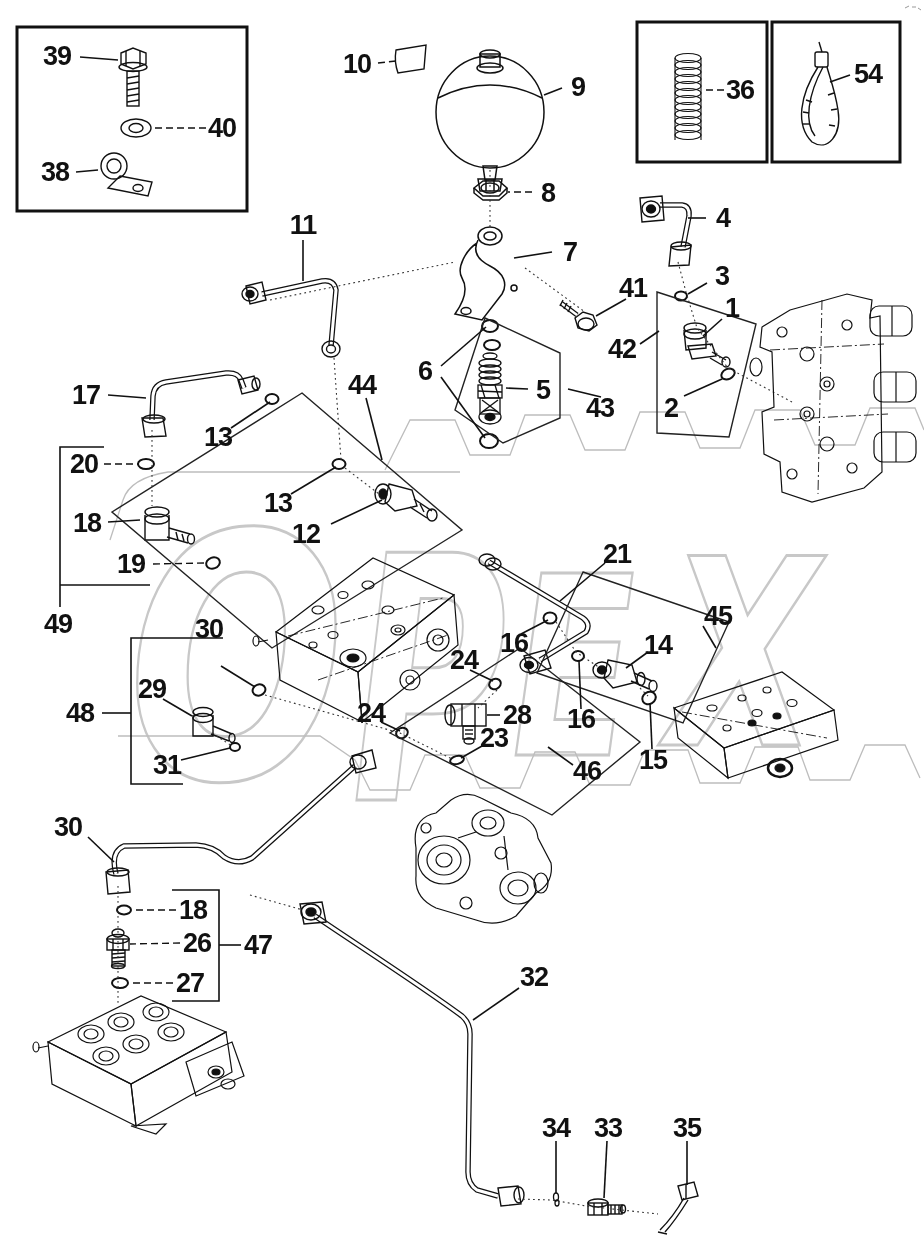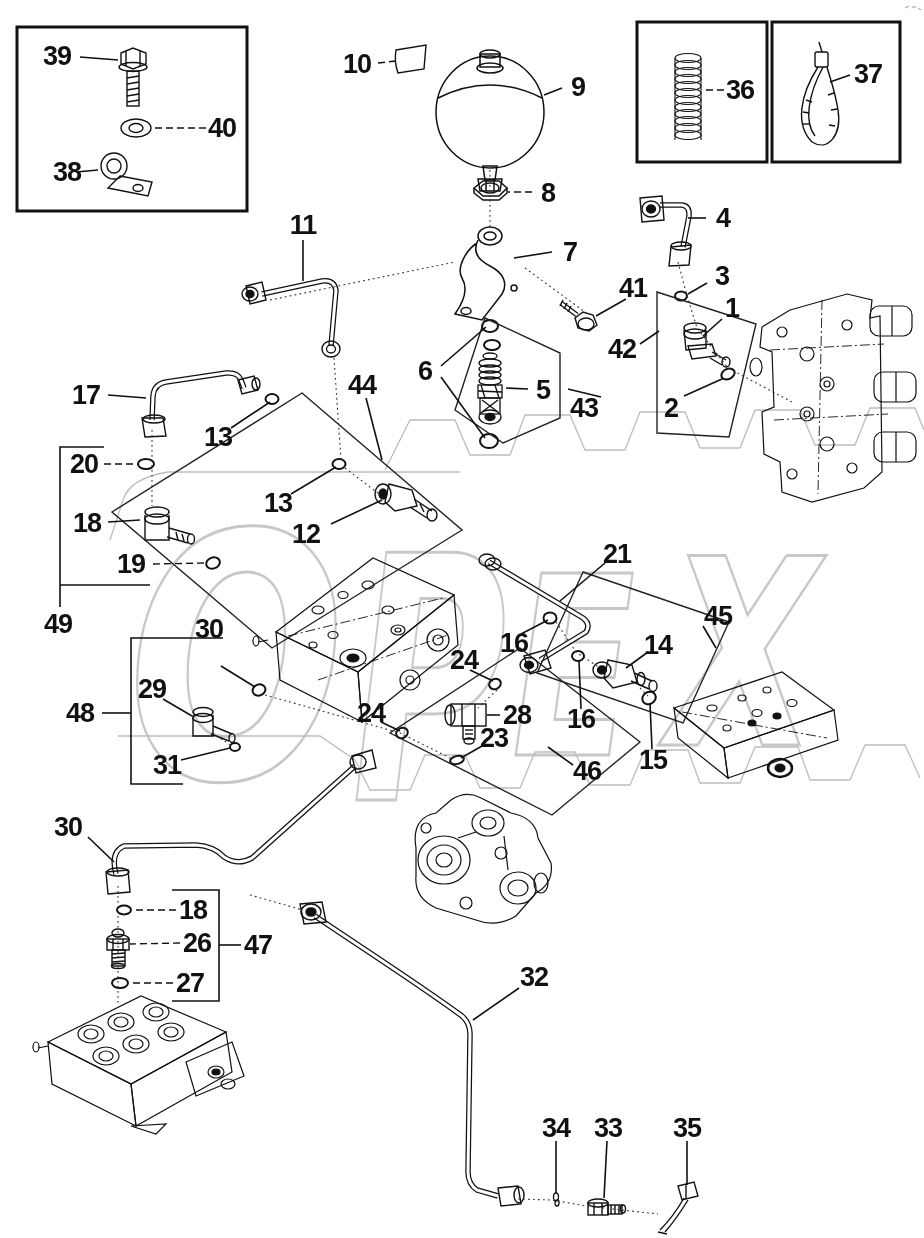--- a/index.html
+++ b/index.html
@@ -524,35 +524,35 @@
     <polygon points="95,142 120,150 130,140"></polygon>
   </g>
 
   <g stroke="#999" stroke-width="1" fill="none">
     <path d="M905,8 l4,-2 m3,1 l4,0 m2,1 l3,2"></path>
   </g>
 </svg>
 
   <div class="callout" style="left:57px;top:56px">39</div>
   <div class="callout" style="left:222px;top:128px">40</div>
-  <div class="callout" style="left:67px;top:172px">38</div>
+  <div class="callout" style="left:55px;top:172px">38</div>
   <div class="callout" style="left:357px;top:64px">10</div>
   <div class="callout" style="left:578px;top:87px">9</div>
   <div class="callout" style="left:548px;top:193px">8</div>
   <div class="callout" style="left:570px;top:252px">7</div>
   <div class="callout" style="left:740px;top:90px">36</div>
-  <div class="callout" style="left:868px;top:74px">37</div>
+  <div class="callout" style="left:868px;top:74px">54</div>
   <div class="callout" style="left:303px;top:225px">11</div>
   <div class="callout" style="left:723px;top:218px">4</div>
   <div class="callout" style="left:722px;top:276px">3</div>
   <div class="callout" style="left:633px;top:288px">41</div>
   <div class="callout" style="left:622px;top:349px">42</div>
   <div class="callout" style="left:732px;top:308px">1</div>
   <div class="callout" style="left:671px;top:408px">2</div>
-  <div class="callout" style="left:584px;top:408px">43</div>
+  <div class="callout" style="left:600px;top:408px">43</div>
   <div class="callout" style="left:425px;top:371px">6</div>
   <div class="callout" style="left:543px;top:390px">5</div>
   <div class="callout" style="left:86px;top:395px">17</div>
   <div class="callout" style="left:218px;top:437px">13</div>
   <div class="callout" style="left:278px;top:503px">13</div>
   <div class="callout" style="left:362px;top:385px">44</div>
   <div class="callout" style="left:84px;top:464px">20</div>
   <div class="callout" style="left:87px;top:523px">18</div>
   <div class="callout" style="left:131px;top:564px">19</div>
   <div class="callout" style="left:306px;top:534px">12</div>

